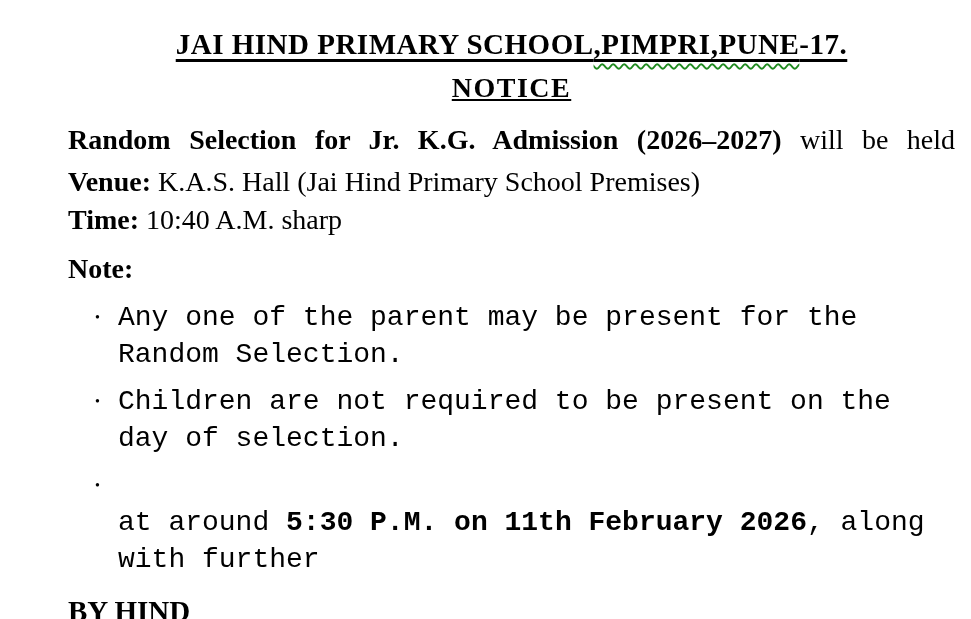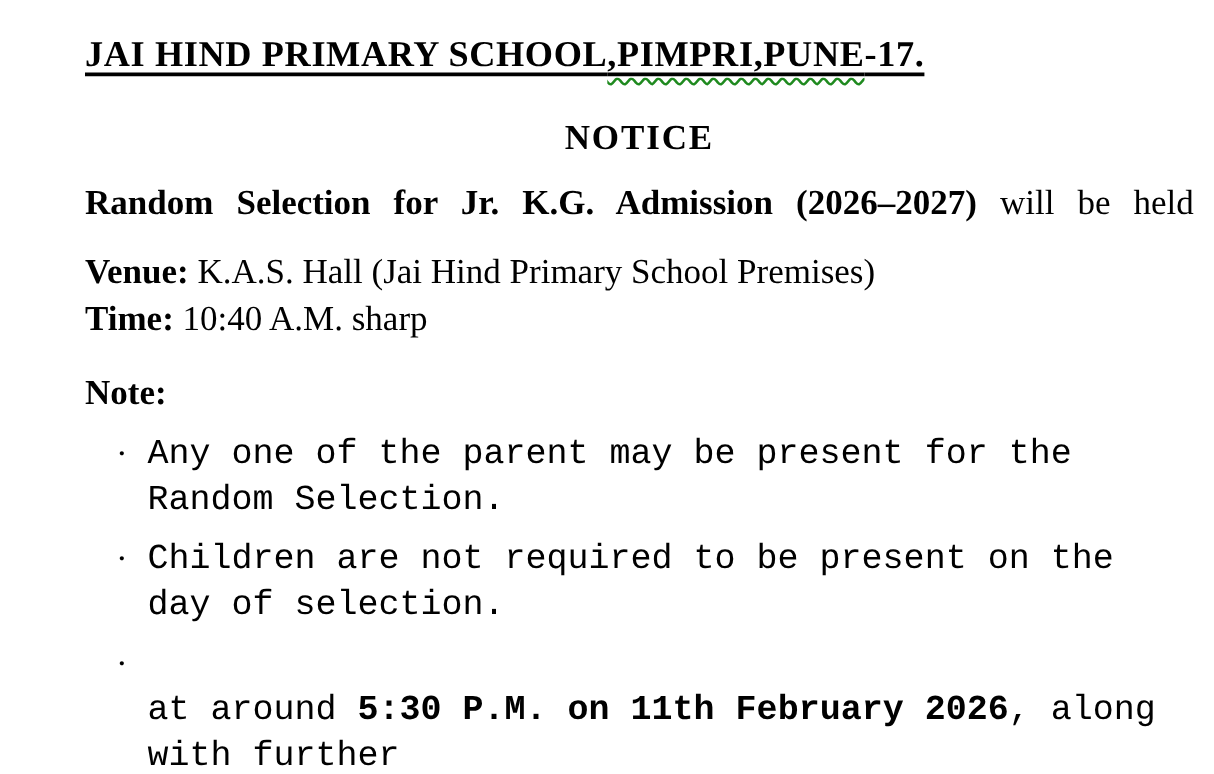--- a/index.html
+++ b/index.html
@@ -14,51 +14,52 @@
     height: 619px;
     overflow: hidden;
     font-family: "Liberation Serif", "DejaVu Serif", serif;
     color: var(--text-color);
     padding: 24px 16px 0 68px;
   }
   .doc-title {
     font-size: 29px;
     font-weight: bold;
     line-height: 40px;
-    text-align: left;
+    text-align: center;
     letter-spacing: 0.5px;
     text-decoration: underline;
     text-decoration-thickness: 2.5px;
     text-underline-offset: 5px;
-    margin-bottom: 29px;
+    margin-bottom: 6px;
     white-space: nowrap;
   }
   .notice-heading {
     font-size: 28px;
     font-weight: bold;
     line-height: 36px;
     letter-spacing: 1.5px;
     text-align: center;
     margin-bottom: 15px;
+    text-decoration: underline;
   }
   .body-text { font-size: 28px; line-height: 37px; }
   .bold { font-weight: bold; }
   .flagged {
     white-space: pre-wrap;
     text-decoration: underline wavy var(--squiggle-color) 1.5px;
     text-underline-offset: 7px;
   }
   .doc-title .flagged { text-underline-offset: 9px; }
   .justify-line {
     text-align: justify;
     text-align-last: justify;
   }
-  .intro-block { margin-bottom: 18px; }
+  .intro-block { margin-bottom: 5px; }
   .detail-line { line-height: 38px; }
-  .note-label { margin-top: 21px; }
+  .note-label { margin-top: 11px; }
   .bullets { margin-top: 12px; }
   .bullet { display: flex; margin-bottom: 10px; }
   .bullet-marker {
     flex: 0 0 auto;
     width: 23px;
     margin-left: 27px;
     font-size: 14px;
     line-height: 37px;
   }
   .bullet-text { flex: 1 1 auto; line-height: 37px; font-family: Liberation Mono, monospace; }

